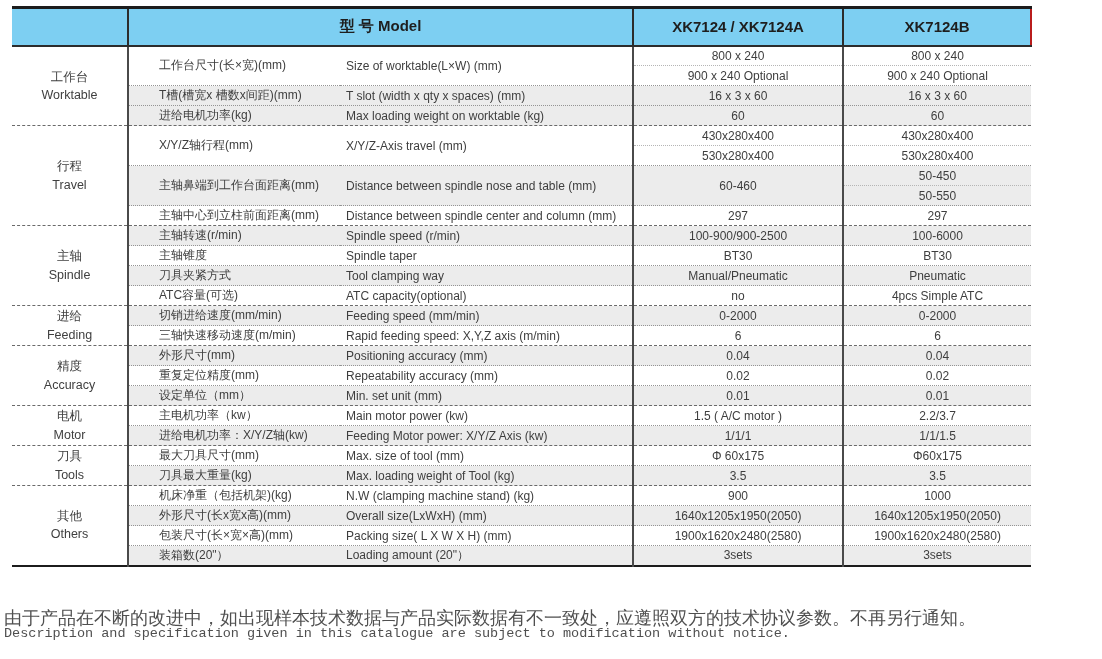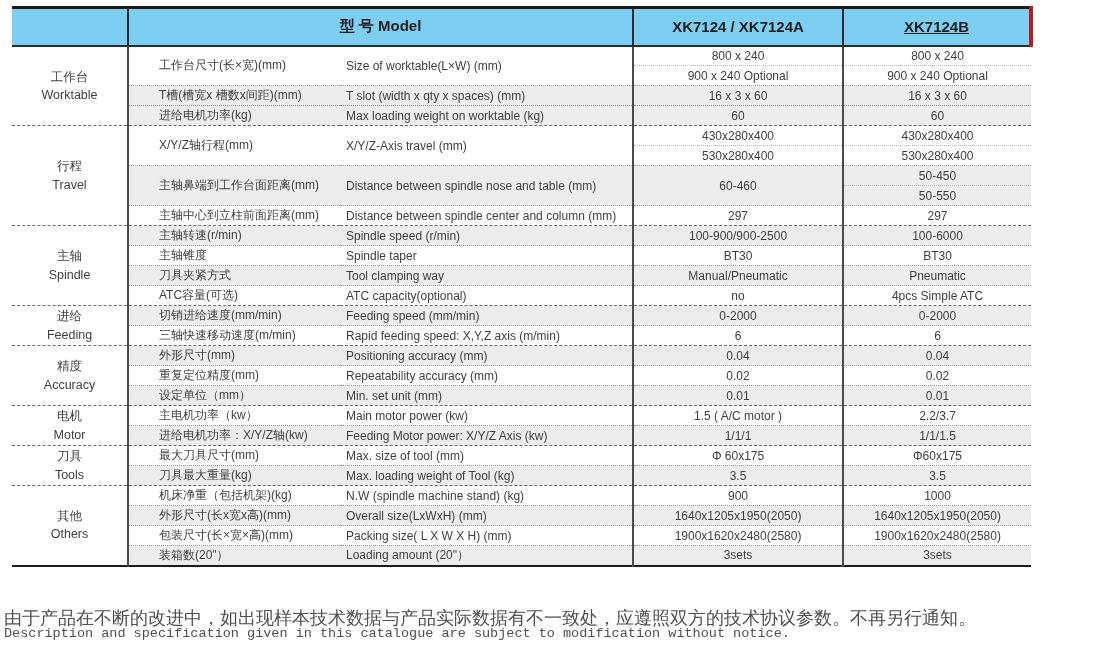--- a/index.html
+++ b/index.html
@@ -34,21 +34,21 @@
     background: var(--header-bg, #7dcff2);
     height: 38px;
     border-bottom: 2px solid #2c2c2c;
     font-size: 15px;
     font-weight: 600;
     color: #1e1e1e;
     text-align: center;
     vertical-align: middle;
   }
   thead th.h-model { border-left: 2px solid #2c2c2c; border-right: 2px solid #2c2c2c; }
-  thead th.h-b    { border-left: 2px solid #2c2c2c; border-right: 4px solid #b91c1c; text-decoration: underline; }
+  thead th.h-b    { border-left: 2px solid #2c2c2c; border-right: 2px solid #b91c1c; }
 
   
   tbody td {
     height: 20px;
     font-size: 12px;
     vertical-align: middle;
     background: #ffffff;
   }
   tbody td.shade { background: var(--row-shade, #ececec); }
   td.cat-cell {
@@ -252,21 +252,21 @@
           <td class="lbl-en shade" rowspan="1">Max. loading weight of Tool (kg)</td>
           <td class="val col-a shade">3.5</td>
           <td class="val col-b shade">3.5</td>
         </tr>
         <tr class="sec-start">
           <td class="cat-cell" rowspan="4">
             <div>其他</div>
             <div>Others</div>
           </td>
           <td class="lbl-zh" rowspan="1">机床净重（包括机架)(kg)</td>
-          <td class="lbl-en" rowspan="1">N.W (spindle machine stand) (kg)</td>
+          <td class="lbl-en" rowspan="1">N.W (clamping machine stand) (kg)</td>
           <td class="val col-a">900</td>
           <td class="val col-b">1000</td>
         </tr>
         <tr class="row-start">
           <td class="lbl-zh shade" rowspan="1">外形尺寸(长x宽x高)(mm)</td>
           <td class="lbl-en shade" rowspan="1">Overall size(LxWxH) (mm)</td>
           <td class="val col-a shade">1640x1205x1950(2050)</td>
           <td class="val col-b shade">1640x1205x1950(2050)</td>
         </tr>
         <tr class="row-start">

